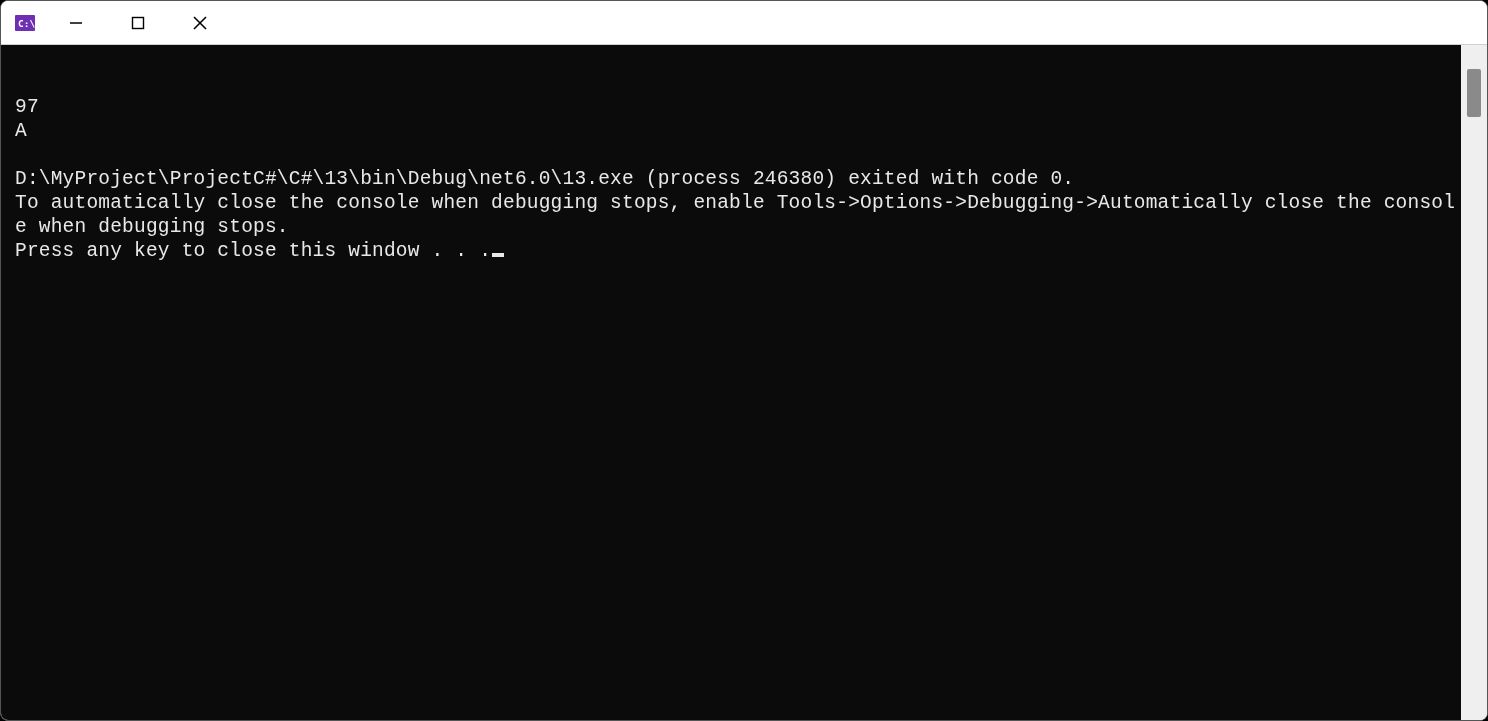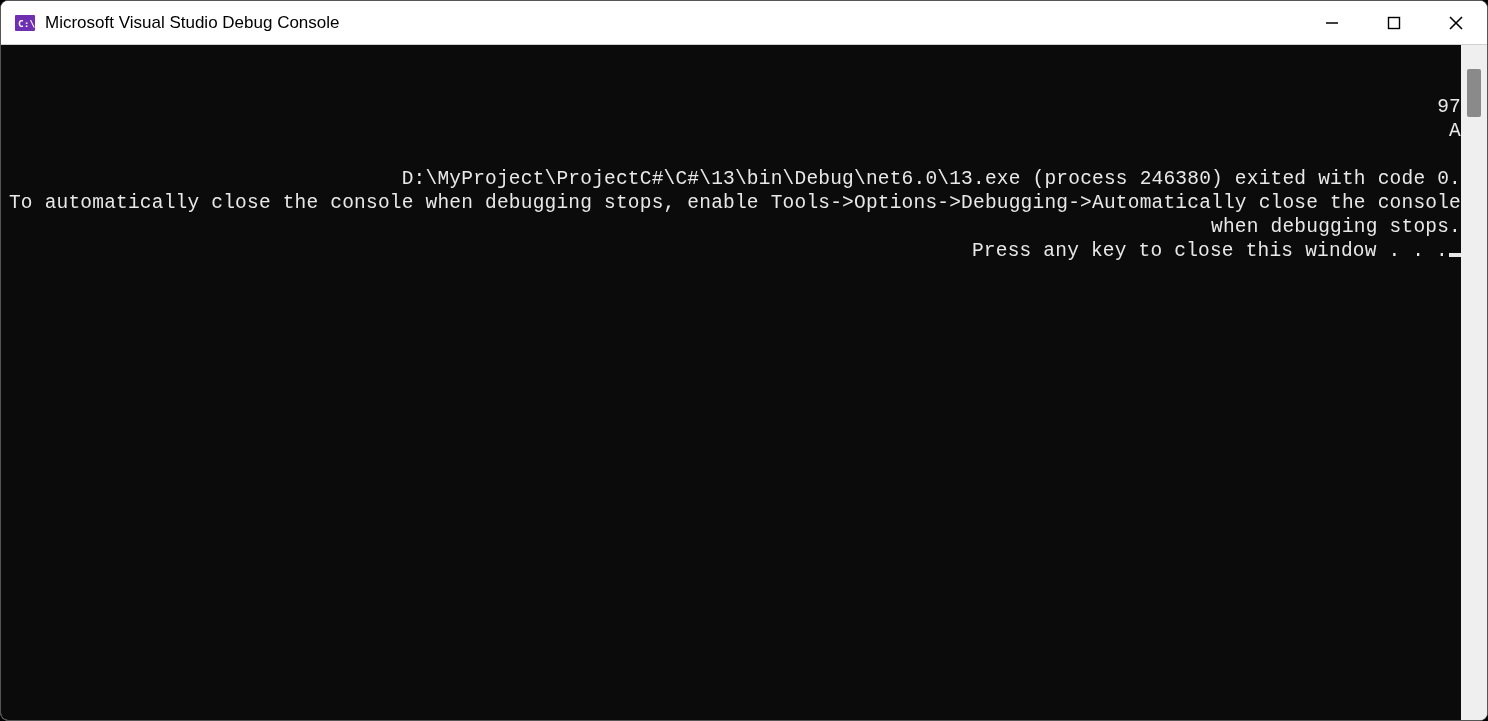--- a/index.html
+++ b/index.html
@@ -69,23 +69,22 @@
       font-family: "NSimSun", "SimSun", "Consolas", "Courier New", monospace;
       font-size: 19.5px;
       line-height: 24px;
       letter-spacing: 0.2px;
       padding: 0;
       white-space: pre-wrap;
       word-break: break-all;
       overflow: hidden;
     }
     .console-inner {
-      padding-left: 2px;
+      padding-left: 14px;
       padding-top: 2px;
-      text-align: right;
     }
     .cursor {
       display: inline-block;
       width: 12px;
       height: 4px;
       background: #e8e8e8;
       vertical-align: -1px;
       margin-left: 1px;
     }
     .vscroll {
@@ -109,21 +108,20 @@
 
 <div class="window">
 
   <div class="titlebar">
     <div class="app-icon">
       <svg width="20" height="20" viewBox="0 0 20 20">
         <rect x="0" y="2" width="20" height="16" rx="1" fill="#6e2fb3"></rect>
         <text x="3" y="13.5" font-family="Consolas, monospace" font-size="9.5" fill="#ffffff" font-weight="bold">C:\</text>
       </svg>
     </div>
-    <div class="title">Microsoft Visual Studio Debug Console</div>
     <div class="win-controls">
       <div class="win-btn">
         <svg width="14" height="14" viewBox="0 0 14 14">
           <line x1="1" y1="7" x2="13" y2="7" stroke="#000" stroke-width="1.4"></line>
         </svg>
       </div>
       <div class="win-btn">
         <svg width="14" height="14" viewBox="0 0 14 14">
           <rect x="1.5" y="1.5" width="11" height="11" fill="none" stroke="#000" stroke-width="1.4"></rect>
         </svg>

